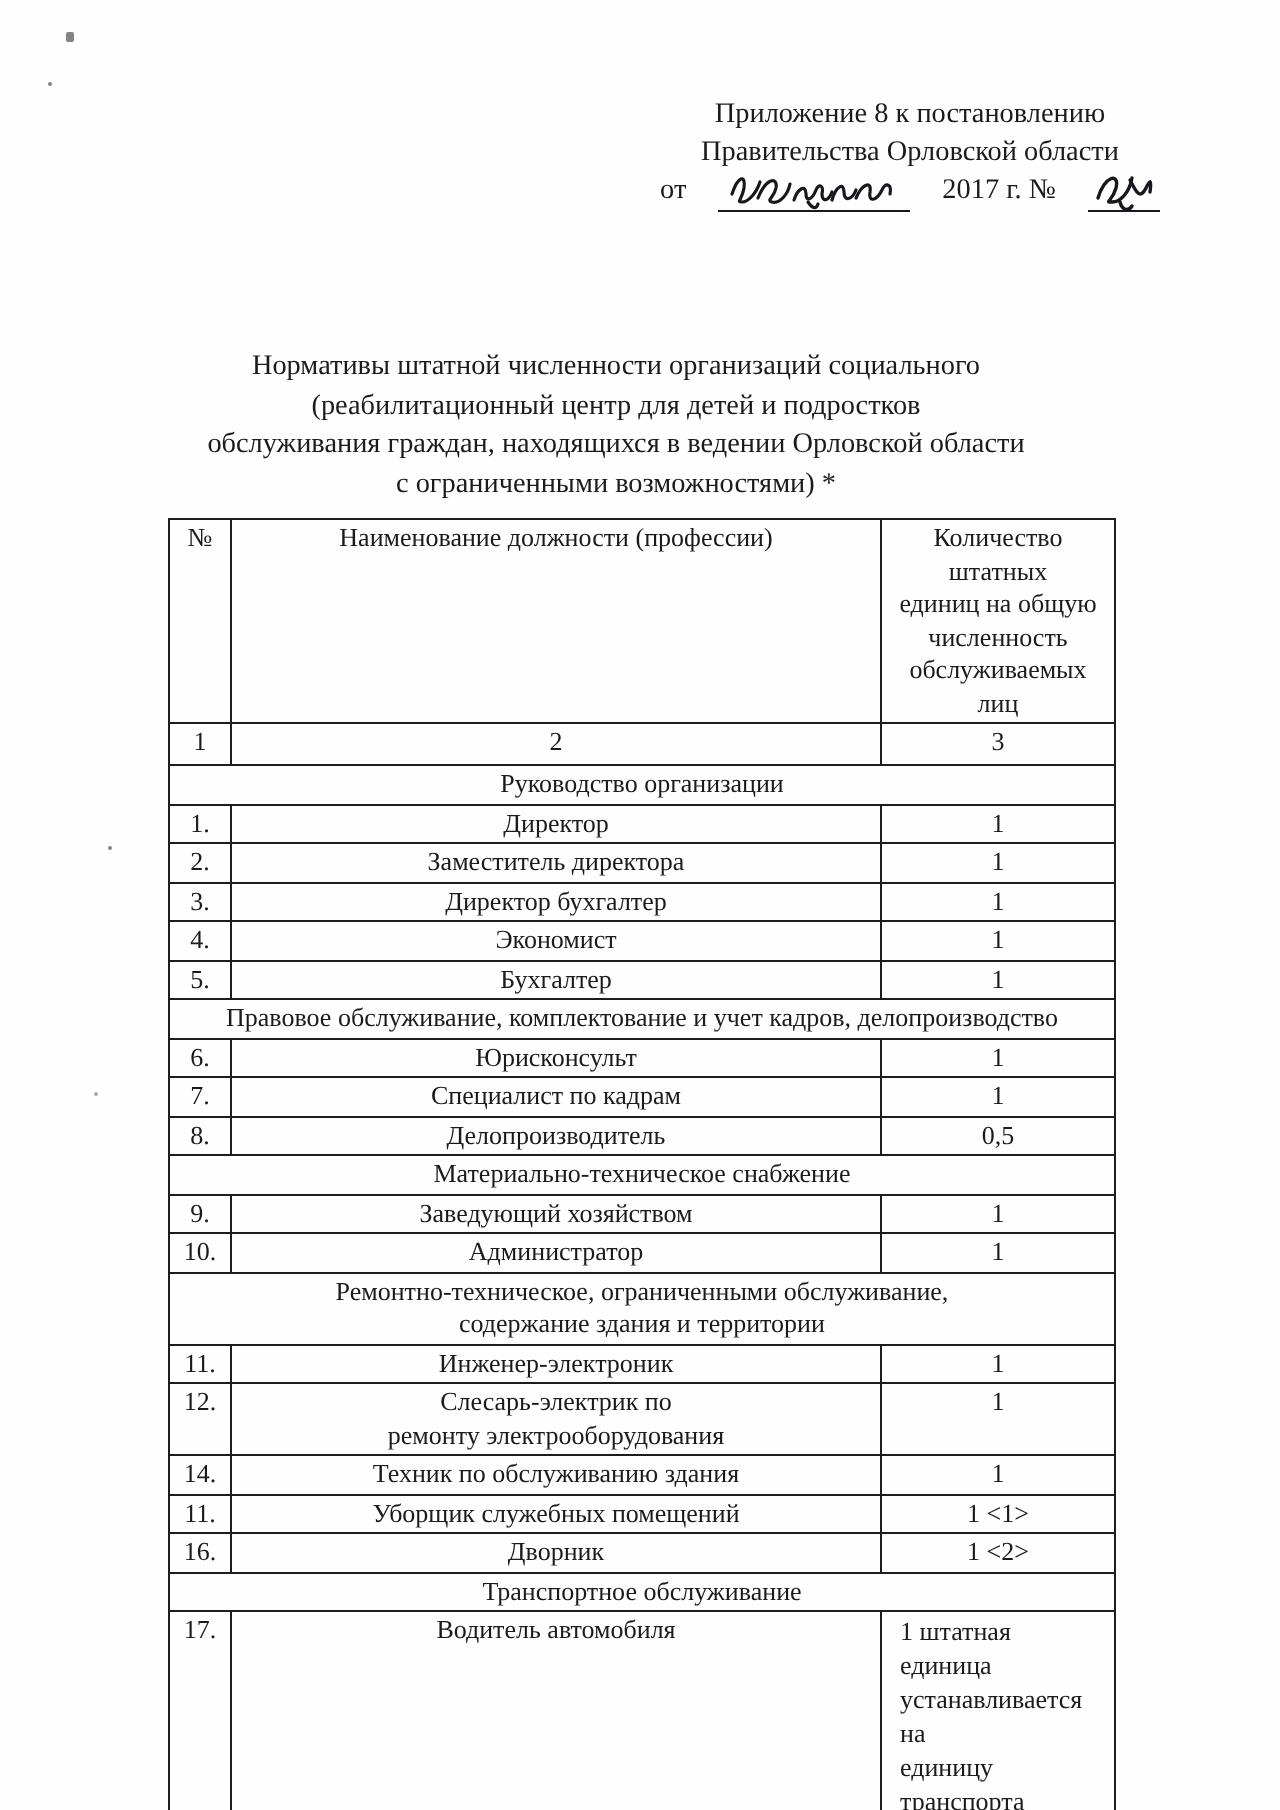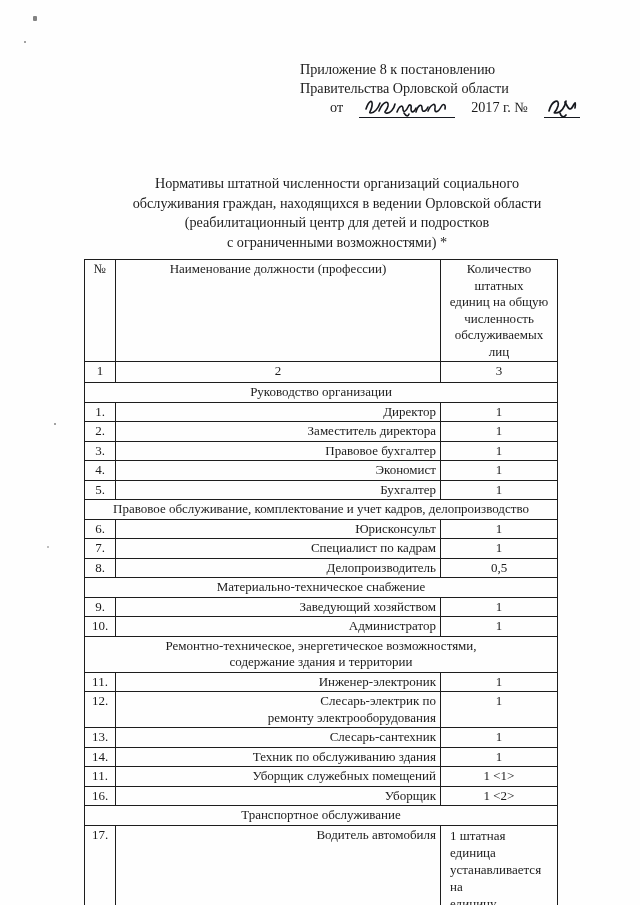--- a/index.html
+++ b/index.html
@@ -33,22 +33,23 @@
   }
   .speck.s1 { left: 33px;  top: 16px;  width: 4px; height: 5px; border-radius: 1px; }
   .speck.s2 { left: 24px;  top: 41px;  width: 2px; height: 2px; }
   .speck.s3 { left: 54px;  top: 423px; width: 2px; height: 2px; }
   .speck.s4 { left: 47px;  top: 546px; width: 2px; height: 2px; opacity:.5; }
 
   
   .doc-header {
     position: absolute;
     left: 300px;
-    top: 60px;
+    top: 48px;
     width: 310px;
+    text-align: center;
     font-size: 14.2px;
     line-height: 18.5px;
   }
   .doc-header .hline { white-space: nowrap; }
 
   .date-line {
     display: flex;
     align-items: flex-end;
     justify-content: center;
     gap: 16px;
@@ -65,21 +66,21 @@
     height: 17px;
   }
   .hw-day   { width: 96px; }
   .hw-num   { width: 36px; }
 
   .hw svg { position: absolute; left: 0; bottom: 0; overflow: visible; }
 
   
   .doc-title {
     position: absolute;
-    left: 87px;
+    left: 58px;
     top: 174px;
     width: 500px;
     text-align: center;
     font-size: 14.2px;
     line-height: 19.5px;
   }
   .doc-title div { white-space: nowrap; }
 
   
   .tbl-wrap {
@@ -116,21 +117,21 @@
     text-align: center;
     height: 18px;
     padding-top: 0;
     padding-bottom: 0;
   }
 
   .rownum {
     text-align: center;
     white-space: nowrap;
   }
-  .position { text-align: right; padding-left: 7px; }
+  .position { text-align: center; padding-left: 7px; }
   .qty { text-align: center; }
   .qty.multi { text-align: left; padding-left: 9px; line-height: 17px; }
 
   .section-row td {
     text-align: center;
     padding-top: 1px;
     padding-bottom: 1px;
   }
   .section-row .sec-inner { display: block; }
 
@@ -175,22 +176,22 @@
             <path d="M21 5 C24 11, 26 15, 29 9 C31 5, 32 4, 31 11"></path>
             <path d="M16 16 C17 20, 20 21, 22 18"></path>
           </g>
         </svg>
       </span>
     </div>
   </div>
 
   <div class="doc-title">
     <div>Нормативы штатной численности организаций социального</div>
+    <div>(реабилитационный центр для детей и подростков</div>
     <div>обслуживания граждан, находящихся в ведении Орловской области</div>
-    <div>(реабилитационный центр для детей и подростков</div>
     <div>с ограниченными возможностями) *</div>
   </div>
 
   <div class="tbl-wrap">
     <table class="staffing">
       <colgroup>
         <col class="c-num">
           <col class="c-name">
           <col class="c-qty">
       </colgroup>
@@ -215,21 +216,21 @@
             <td class="position">Директор</td>
             <td class="qty">1</td>
           </tr>
           <tr>
             <td class="rownum">2.</td>
             <td class="position">Заместитель директора</td>
             <td class="qty">1</td>
           </tr>
           <tr>
             <td class="rownum">3.</td>
-            <td class="position">Правовое бухгалтер</td>
+            <td class="position">Директор бухгалтер</td>
             <td class="qty">1</td>
           </tr>
           <tr>
             <td class="rownum">4.</td>
             <td class="position">Экономист</td>
             <td class="qty">1</td>
           </tr>
           <tr>
             <td class="rownum">5.</td>
             <td class="position">Бухгалтер</td>
@@ -265,52 +266,47 @@
             <td class="position">Заведующий хозяйством</td>
             <td class="qty">1</td>
           </tr>
           <tr>
             <td class="rownum">10.</td>
             <td class="position">Администратор</td>
             <td class="qty">1</td>
           </tr>
           <tr class="section-row">
             <td colspan="3">
-              <span class="sec-inner">Ремонтно-техническое, энергетическое возможностями,</span>
+              <span class="sec-inner">Ремонтно-техническое, ограниченными обслуживание,</span>
               <span class="sec-inner">содержание здания и территории</span>
             </td>
           </tr>
           <tr>
             <td class="rownum">11.</td>
             <td class="position">Инженер-электроник</td>
             <td class="qty">1</td>
           </tr>
           <tr>
             <td class="rownum">12.</td>
             <td class="position">Слесарь-электрик по<br>ремонту электрооборудования</td>
-            <td class="qty">1</td>
-          </tr>
-          <tr>
-            <td class="rownum">13.</td>
-            <td class="position">Слесарь-сантехник</td>
             <td class="qty">1</td>
           </tr>
           <tr>
             <td class="rownum">14.</td>
             <td class="position">Техник по обслуживанию здания</td>
             <td class="qty">1</td>
           </tr>
           <tr>
             <td class="rownum">11.</td>
             <td class="position">Уборщик служебных помещений</td>
             <td class="qty">1 &lt;1&gt;</td>
           </tr>
           <tr>
             <td class="rownum">16.</td>
-            <td class="position">Уборщик</td>
+            <td class="position">Дворник</td>
             <td class="qty">1 &lt;2&gt;</td>
           </tr>
           <tr class="section-row">
             <td colspan="3">
               <span class="sec-inner">Транспортное обслуживание</span>
             </td>
           </tr>
           <tr>
             <td class="rownum">17.</td>
             <td class="position">Водитель автомобиля</td>

